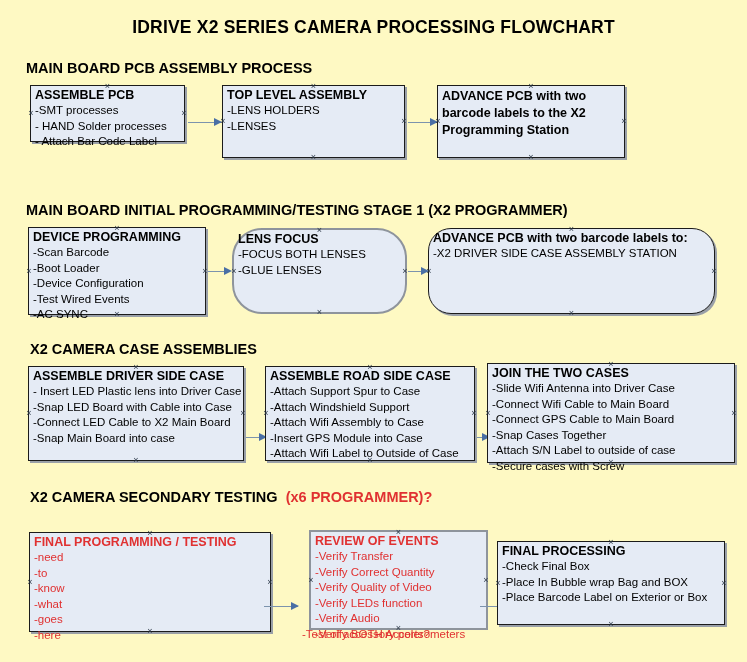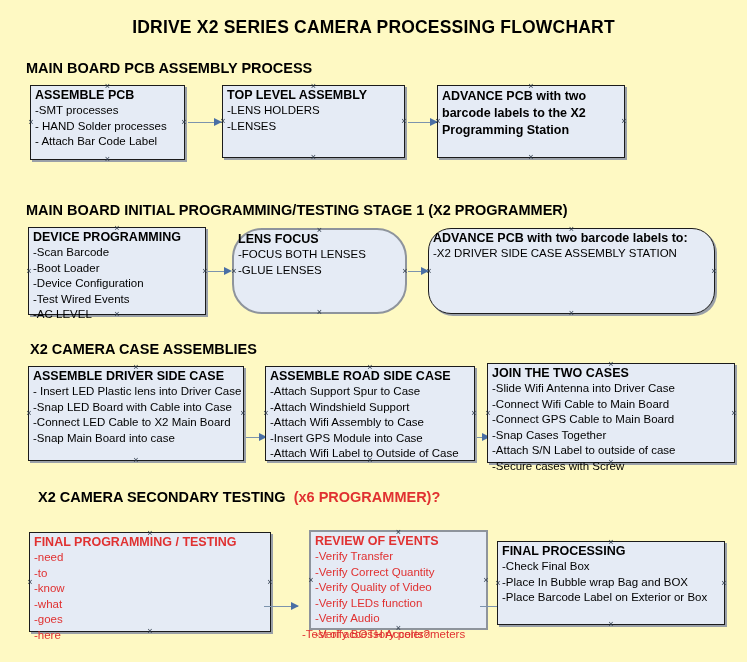--- a/index.html
+++ b/index.html
@@ -125,25 +125,25 @@
   </div>
 
   <div class="section-head" style="left:26px; top:202px;">
     <span>MAIN BOARD INITIAL PROGRAMMING/TESTING STAGE 1 (X2 PROGRAMMER)</span>
   </div>
 
   <div class="section-head" style="left:30px; top:341px;">
     <span>X2 CAMERA CASE ASSEMBLIES</span>
   </div>
 
-  <div class="section-head" style="left:30px; top:489px;margin-left:8px;">
+  <div class="section-head" style="left:30px; top:489px;">
     <span>X2 CAMERA SECONDARY TESTING</span><span>&nbsp;&nbsp;</span><span class="accent">(x6 PROGRAMMER)?</span>
   </div>
 
-  <div class="box" style="left:30px; top:85px; width:155px; height:75px;">
+  <div class="box" style="left:30px; top:85px; width:155px; height:57px;">
     <div class="box-inner">
       <div class="box-title">ASSEMBLE PCB</div>
       <div class="box-line">-SMT processes</div>
       <div class="box-line">- HAND Solder processes</div>
       <div class="box-line">- Attach Bar Code Label</div>
     </div>
     <span class="hx" style="left:50%; top:0;"></span>
     <span class="hx" style="left:50%; top:100%;"></span>
     <span class="hx" style="left:0; top:50%;"></span>
     <span class="hx" style="left:100%; top:50%;"></span>
@@ -177,21 +177,21 @@
     <span class="hx" style="left:100%; top:50%;"></span>
   </div>
 
   <div class="box" style="left:28px; top:227px; width:178px; height:88px;">
     <div class="box-inner">
       <div class="box-title">DEVICE PROGRAMMING</div>
       <div class="box-line">-Scan Barcode</div>
       <div class="box-line">-Boot Loader</div>
       <div class="box-line">-Device Configuration</div>
       <div class="box-line">-Test Wired Events</div>
-      <div class="box-line">-AC LEVEL</div>
+      <div class="box-line">-AC SYNC</div>
     </div>
     <span class="hx" style="left:50%; top:0;"></span>
     <span class="hx" style="left:50%; top:100%;"></span>
     <span class="hx" style="left:0; top:50%;"></span>
     <span class="hx" style="left:100%; top:50%;"></span>
   </div>
 
   <div class="conn" style="left:208px; top:271px; width:22px;"></div>
   <div class="arrowhead" style="left:224px; top:266.5px;"></div>
 

